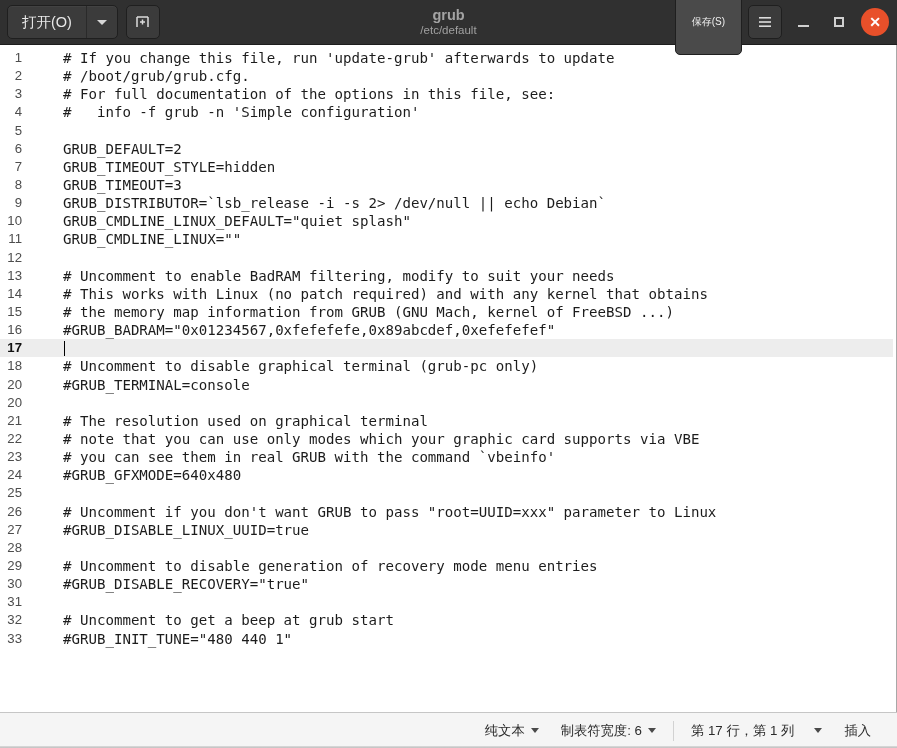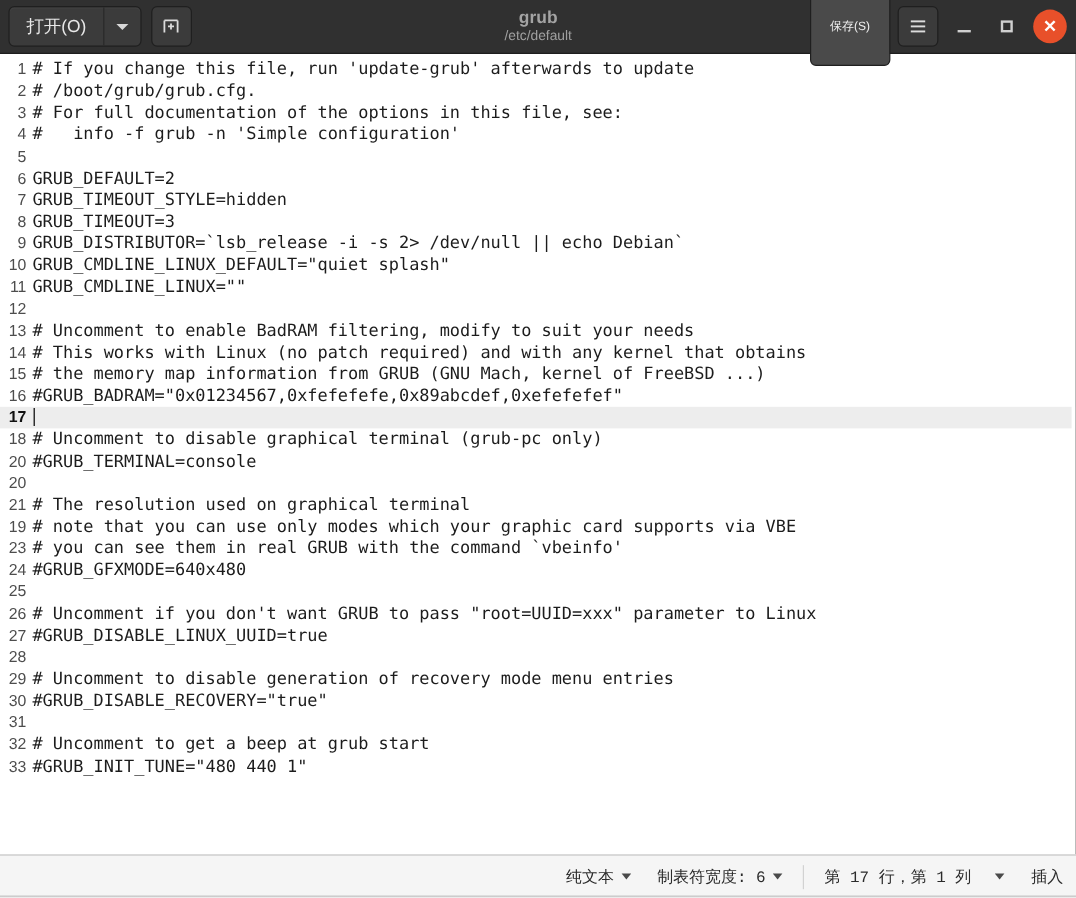--- a/index.html
+++ b/index.html
@@ -200,20 +200,21 @@
   }
   .code-line.current .ln {
     font-weight: bold;
     color: #111111;
     text-align: right;
   }
   .txt {
     color: #1c1c1c;
     flex: 1;
     position: relative;
+    margin-left: 36px;
   }
   .caret {
     display: inline-block;
     width: 1px;
     height: 15px;
     background: #000000;
     vertical-align: -3px;
     margin-left: 1px;
   }
 
@@ -229,26 +230,25 @@
 
   
   .statusbar {
     height: 36px;
     min-height: 36px;
     background: #f5f5f5;
     border-top: 1px solid #c6c6c6;
     display: flex;
     align-items: center;
     justify-content: flex-end;
-    padding-right: 0;
+    padding-right: 15px;
     box-sizing: border-box;
     font-size: 13.3px;
     color: #2b2b2b;
     position: relative;
-    font-family: Liberation Mono, monospace;
   }
   .sb-item {
     display: flex;
     align-items: center;
     gap: 6px;
     padding: 0 11px;
     white-space: nowrap;
   }
   .sb-sep {
     width: 1px;
@@ -349,21 +349,21 @@
         <div class="code-line"><span class="ln">12</span><span class="txt"></span></div>
         <div class="code-line"><span class="ln">13</span><span class="txt"># Uncomment to enable BadRAM filtering, modify to suit your needs</span></div>
         <div class="code-line"><span class="ln">14</span><span class="txt"># This works with Linux (no patch required) and with any kernel that obtains</span></div>
         <div class="code-line"><span class="ln">15</span><span class="txt"># the memory map information from GRUB (GNU Mach, kernel of FreeBSD ...)</span></div>
         <div class="code-line"><span class="ln">16</span><span class="txt">#GRUB_BADRAM="0x01234567,0xfefefefe,0x89abcdef,0xefefefef"</span></div>
         <div class="code-line current"><span class="ln">17</span><span class="txt"><span class="caret"></span></span></div>
         <div class="code-line"><span class="ln">18</span><span class="txt"># Uncomment to disable graphical terminal (grub-pc only)</span></div>
         <div class="code-line"><span class="ln">20</span><span class="txt">#GRUB_TERMINAL=console</span></div>
         <div class="code-line"><span class="ln">20</span><span class="txt"></span></div>
         <div class="code-line"><span class="ln">21</span><span class="txt"># The resolution used on graphical terminal</span></div>
-        <div class="code-line"><span class="ln">19</span><span class="txt"># note that you can use only modes which your graphic card supports via VBE</span></div>
+        <div class="code-line"><span class="ln">22</span><span class="txt"># note that you can use only modes which your graphic card supports via VBE</span></div>
         <div class="code-line"><span class="ln">23</span><span class="txt"># you can see them in real GRUB with the command `vbeinfo'</span></div>
         <div class="code-line"><span class="ln">24</span><span class="txt">#GRUB_GFXMODE=640x480</span></div>
         <div class="code-line"><span class="ln">25</span><span class="txt"></span></div>
         <div class="code-line"><span class="ln">26</span><span class="txt"># Uncomment if you don't want GRUB to pass "root=UUID=xxx" parameter to Linux</span></div>
         <div class="code-line"><span class="ln">27</span><span class="txt">#GRUB_DISABLE_LINUX_UUID=true</span></div>
         <div class="code-line"><span class="ln">28</span><span class="txt"></span></div>
         <div class="code-line"><span class="ln">29</span><span class="txt"># Uncomment to disable generation of recovery mode menu entries</span></div>
         <div class="code-line"><span class="ln">30</span><span class="txt">#GRUB_DISABLE_RECOVERY="true"</span></div>
         <div class="code-line"><span class="ln">31</span><span class="txt"></span></div>
         <div class="code-line"><span class="ln">32</span><span class="txt"># Uncomment to get a beep at grub start</span></div>

